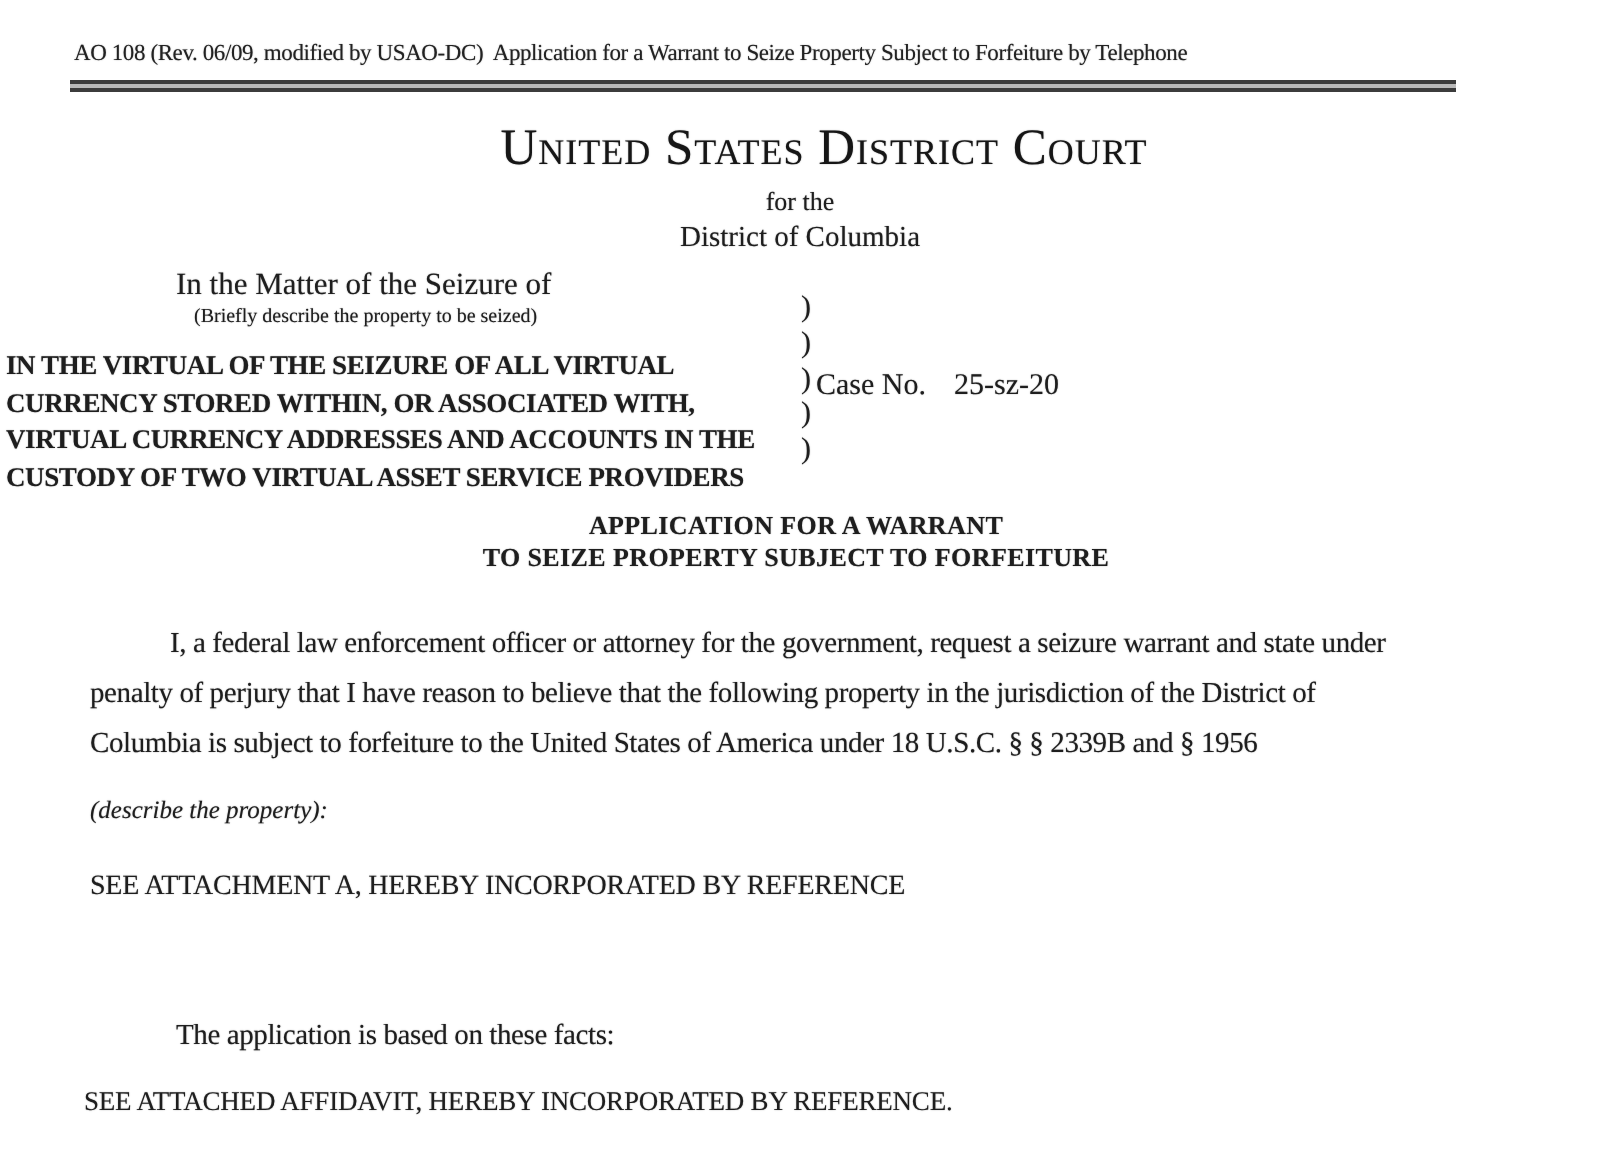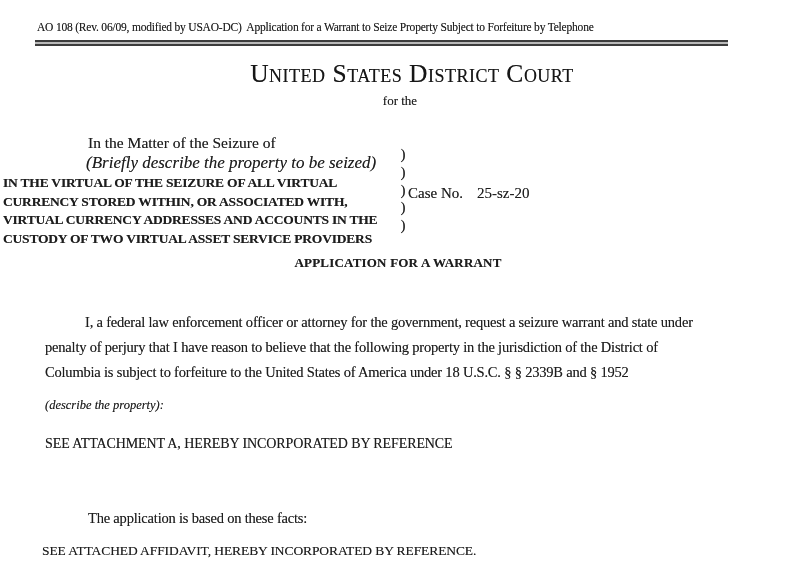--- a/index.html
+++ b/index.html
@@ -50,23 +50,22 @@
     left: 0; top: 111px; width: 800px;
     text-align: center;
     font-size: 14.5px;
   }
   .matter-label {
     left: 88px; top: 134px;
     font-size: 15.5px;
     font-family: Liberation Serif, serif;
   }
   .matter-instruction {
-    left: 86px; top: 153px;
-    font-size: 17px;
-    font-style: italic;
+    left: 97px; top: 153px;
+    font-size: 10px;
   }
   .matter-block {
     left: 3px; top: 174px;
     width: 395px;
     font-weight: bold;
     font-size: 13.5px;
     letter-spacing: -0.2px;
     line-height: 18.5px;
   }
   .paren-col {
@@ -124,20 +123,21 @@
 <div class="page">
 
   <div class="abs form-id pre">AO 108 (Rev. 06/09, modified by USAO-DC)  Application for a Warrant to Seize Property Subject to Forfeiture by Telephone</div>
 
   <div class="abs double-rule"></div>
 
   <div class="abs court-title">United States District Court</div>
 
   <div class="abs court-for">for the</div>
 
+  <div class="abs court-district">District of Columbia</div>
 
   <div class="abs matter-label">In the Matter of the Seizure of</div>
 
   <div class="abs matter-instruction">(Briefly describe the property to be seized)</div>
 
   <div class="abs matter-block">
     <div class="nowrap">IN THE VIRTUAL OF THE SEIZURE OF ALL VIRTUAL</div>
     <div class="nowrap">CURRENCY STORED WITHIN, OR ASSOCIATED WITH,</div>
     <div class="nowrap">VIRTUAL CURRENCY ADDRESSES AND ACCOUNTS IN THE</div>
     <div class="nowrap">CUSTODY OF TWO VIRTUAL ASSET SERVICE PROVIDERS</div>
@@ -150,26 +150,27 @@
     <div>)</div>
     <div>)</div>
   </div>
 
   <div class="abs case-line nowrap">
     <span>Case No.</span><span class="case-number">25-sz-20</span>
   </div>
 
   <div class="abs app-heading">
     <div>APPLICATION FOR A WARRANT</div>
+    <div>TO SEIZE PROPERTY SUBJECT TO FORFEITURE</div>
   </div>
 
   <div class="abs body-para">
     <div class="nowrap indent">I, a federal law enforcement officer or attorney for the government, request a seizure warrant and state under</div>
     <div class="nowrap">penalty of perjury that I have reason to believe that the following property in the jurisdiction of the District of</div>
-    <div class="nowrap">Columbia is subject to forfeiture to the United States of America under 18 U.S.C. § § 2339B and § 1952</div>
+    <div class="nowrap">Columbia is subject to forfeiture to the United States of America under 18 U.S.C. § § 2339B and § 1956</div>
   </div>
 
   <div class="abs describe-label">(describe the property):</div>
 
   <div class="abs attachment-ref nowrap">SEE ATTACHMENT A, HEREBY INCORPORATED BY REFERENCE</div>
 
   <div class="abs facts-intro">The application is based on these facts:</div>
 
   <div class="abs affidavit-ref pre nowrap">SEE ATTACHED AFFIDAVIT, HEREBY INCORPORATED  BY REFERENCE.</div>
 

